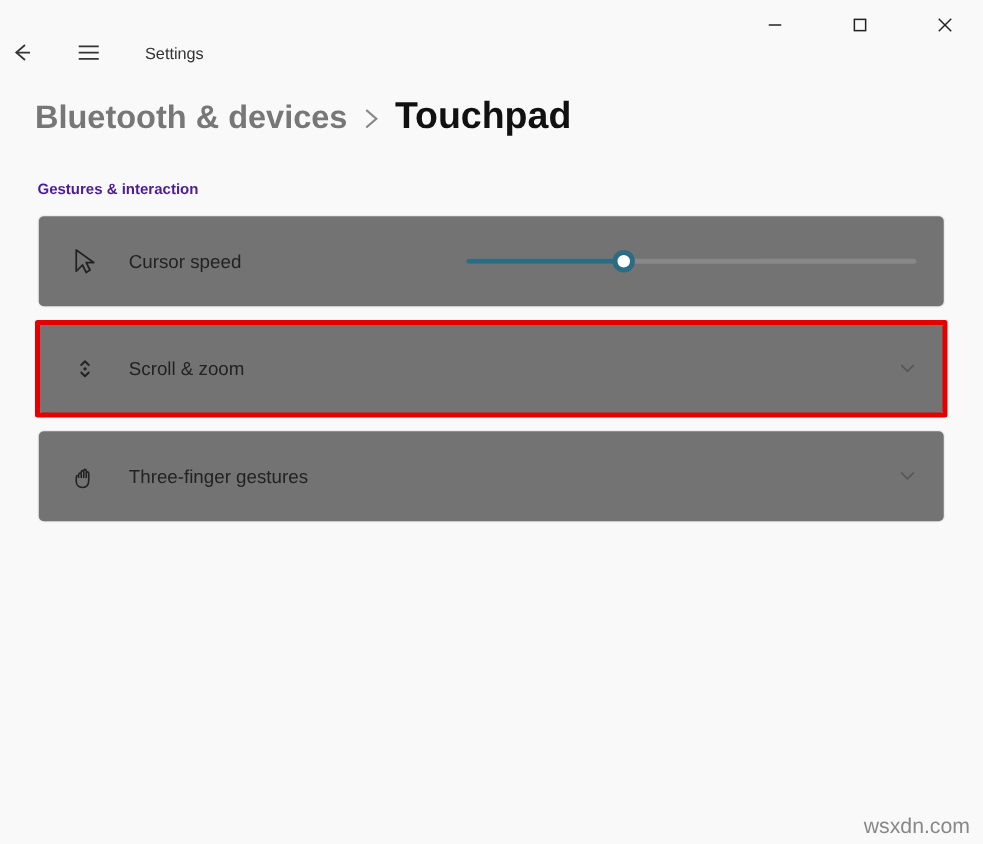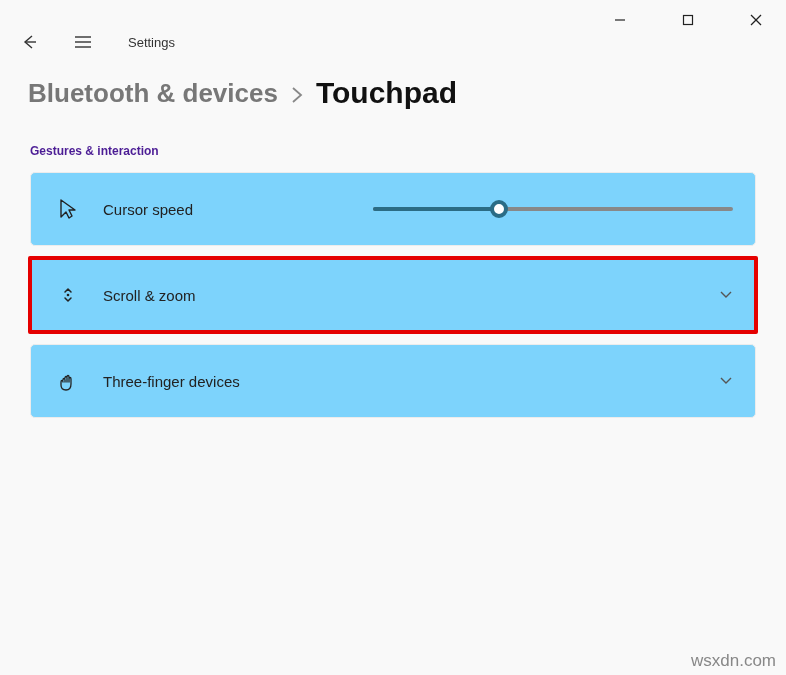--- a/index.html
+++ b/index.html
@@ -24,21 +24,21 @@
       height: 30px;
       display: flex;
       align-items: center;
       justify-content: center;
       cursor: pointer;
     }
     .topbar {
       display: flex;
       align-items: center;
       gap: 36px;
-      padding: 0 20px;
+      padding: 0 8px;
       height: 28px;
       margin-top: -12px;
     }
     .topbar .back-icon, .topbar .menu-icon { cursor: pointer; }
     .app-title { font-size: 13px; color: #333; }
     .breadcrumb {
       display: flex;
       align-items: center;
       gap: 12px;
       padding: 20px 28px 34px 28px;
@@ -65,21 +65,21 @@
       color: #4c1d95;
       padding: 0 30px 14px 30px;
     }
     .cards {
       padding: 0 30px;
       display: flex;
       flex-direction: column;
       gap: 12px;
     }
     .card {
-      background: #7dd3fc;
+      background: #737373;
       border: 1px solid #ececec;
       border-radius: 5px;
       height: 74px;
       display: flex;
       align-items: center;
       padding: 0 22px 0 22px;
       cursor: pointer;
       position: relative;
     }
     .card.highlight::after {
@@ -231,21 +231,21 @@
         </svg>
     </span>
   </div>
 
   <div class="card">
     <span class="card-icon">
       <svg width="22" height="24">
           <path d="M6 11 C6 9 8 9 8 11 L8 13 M8 9 C8 7 10 7 10 9 L10 13 M10 8 C10 6 12 6 12 8 L12 13 M12 10 C12 8 14 8 14 10 L14 15 C14 19 12 21 9 21 C6 21 4 19 4 16 L4 13 C4 11 6 11 6 13" fill="none" stroke="#222" stroke-width="1.3" stroke-linecap="round"></path>
         </svg>
     </span>
-    <span class="card-label">Three-finger devices</span>
+    <span class="card-label">Three-finger gestures</span>
     <div class="spacer"></div>
     <span class="chevron">
       <svg width="14" height="10">
           <path d="M2 2 L7 7 L12 2" fill="none" stroke="#555" stroke-width="1.4"></path>
         </svg>
     </span>
   </div>
 
 
 </div>

